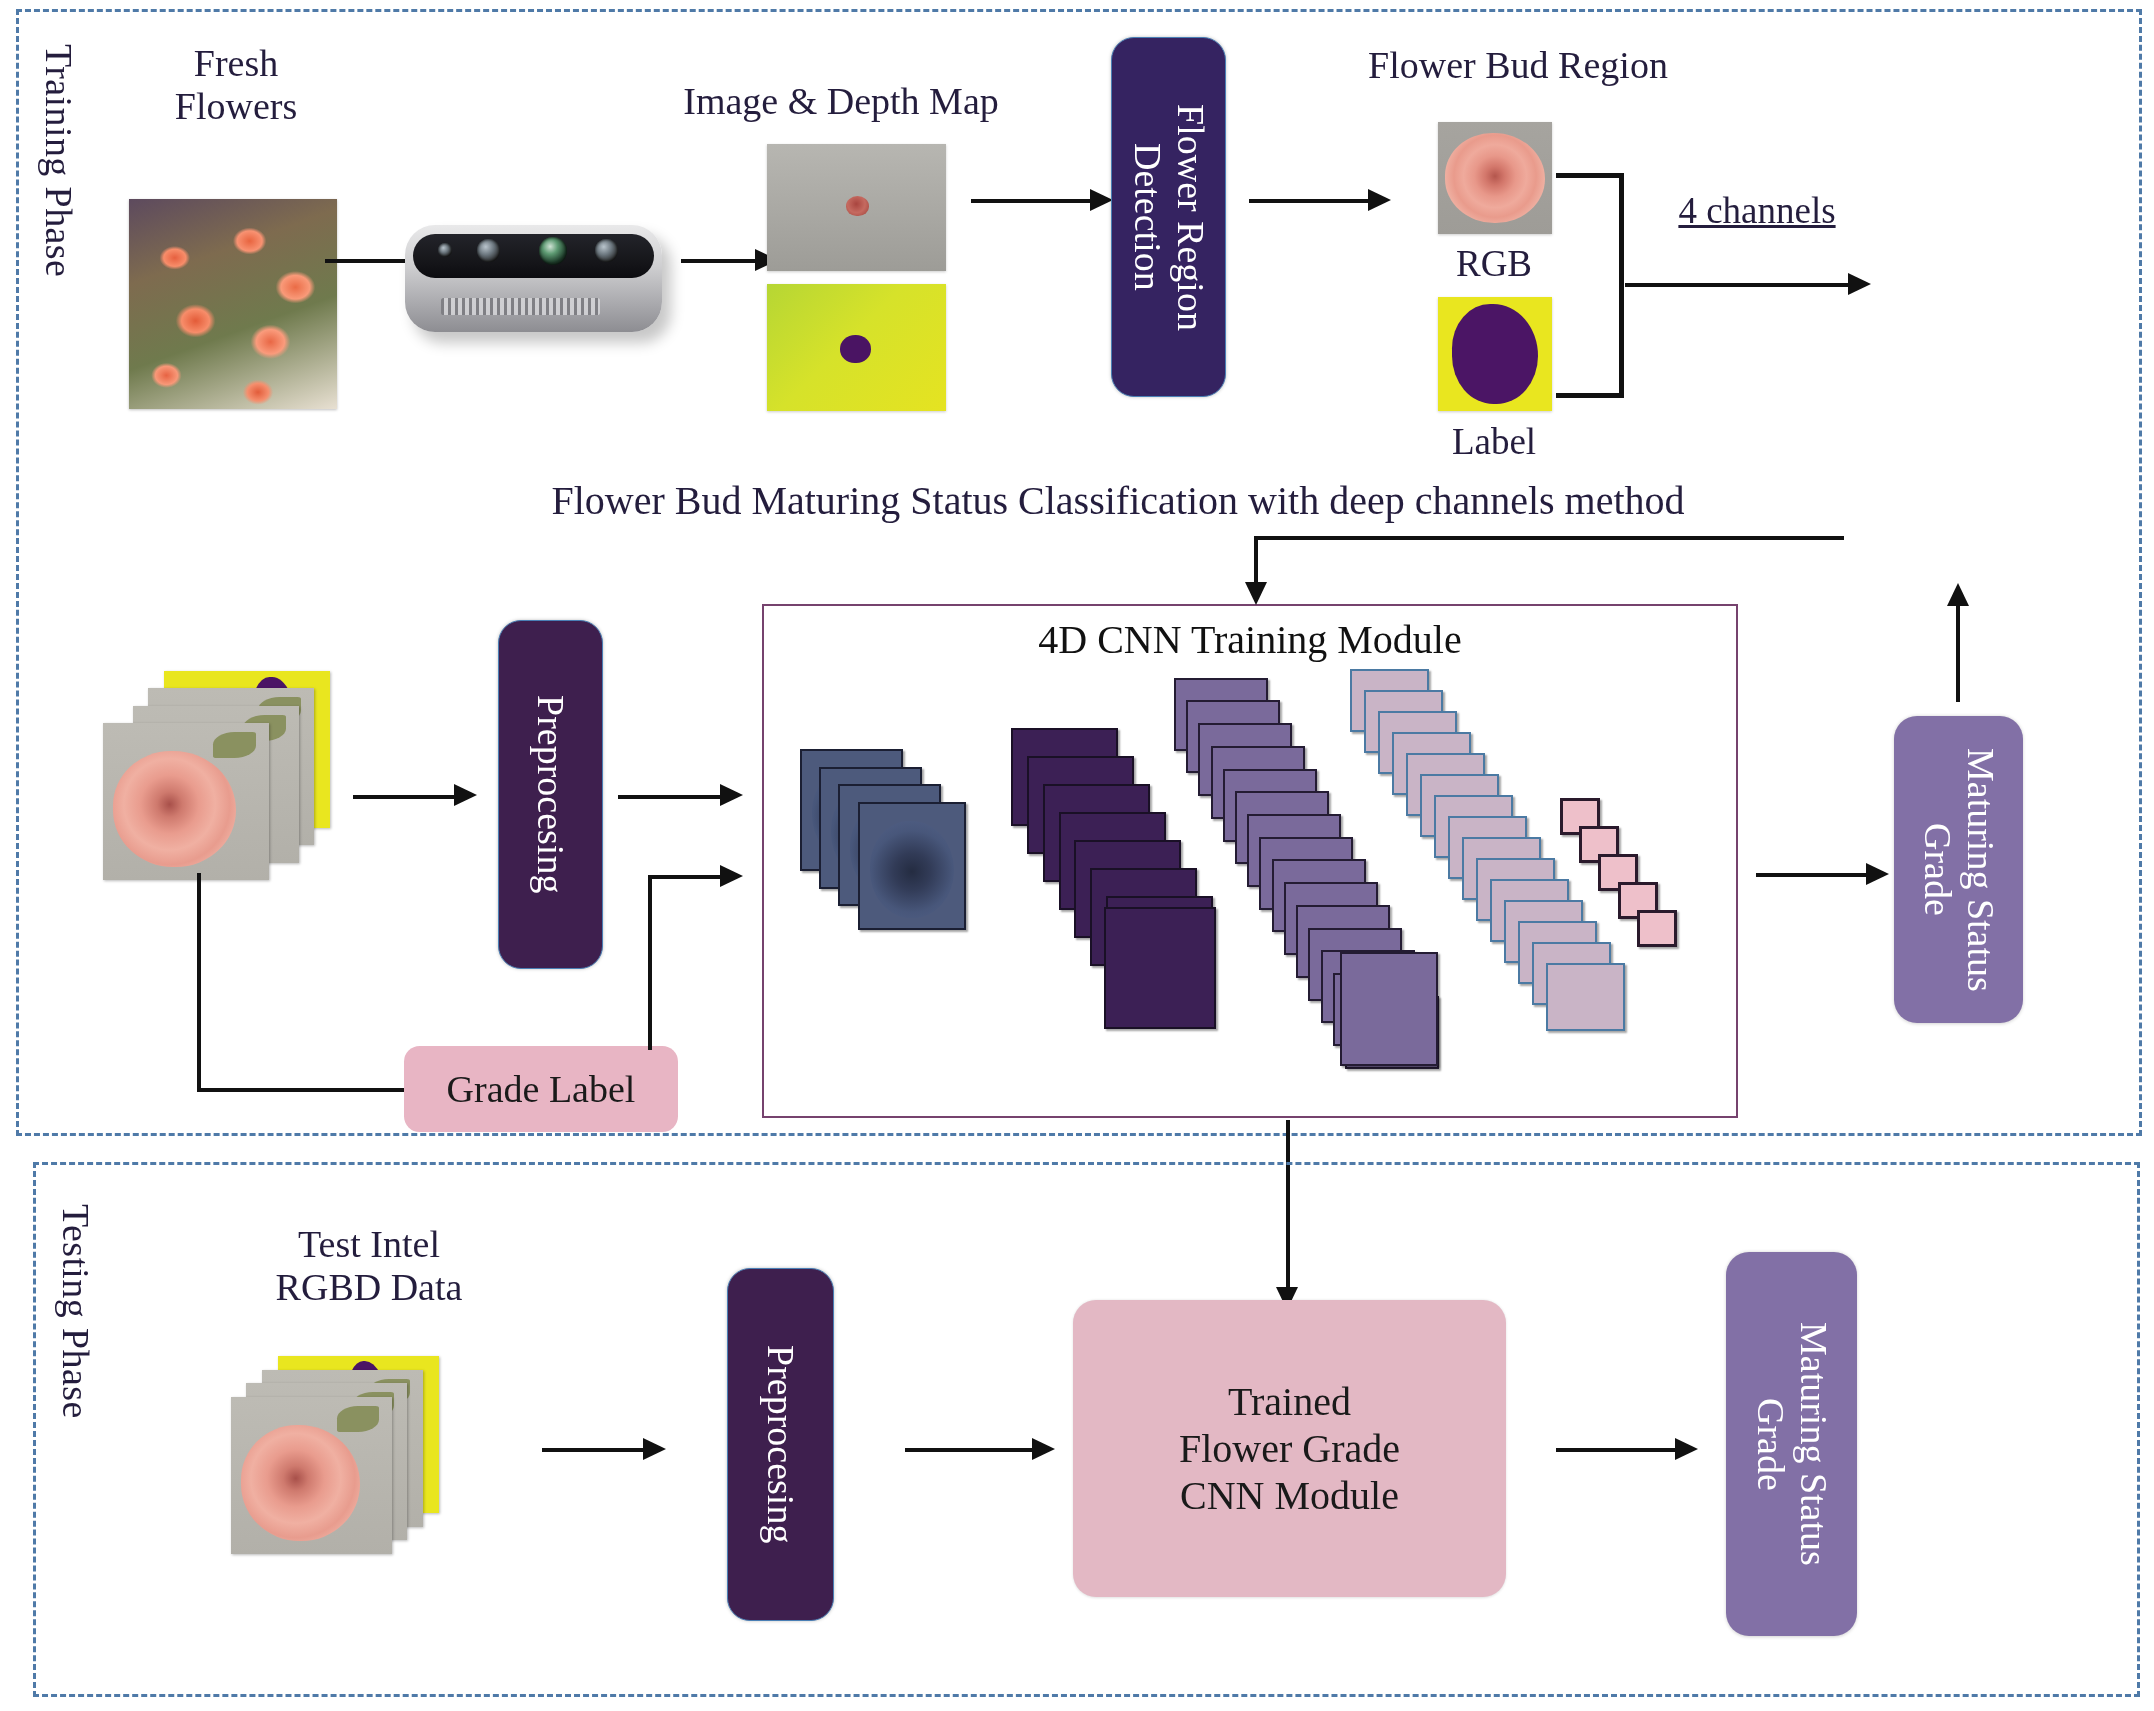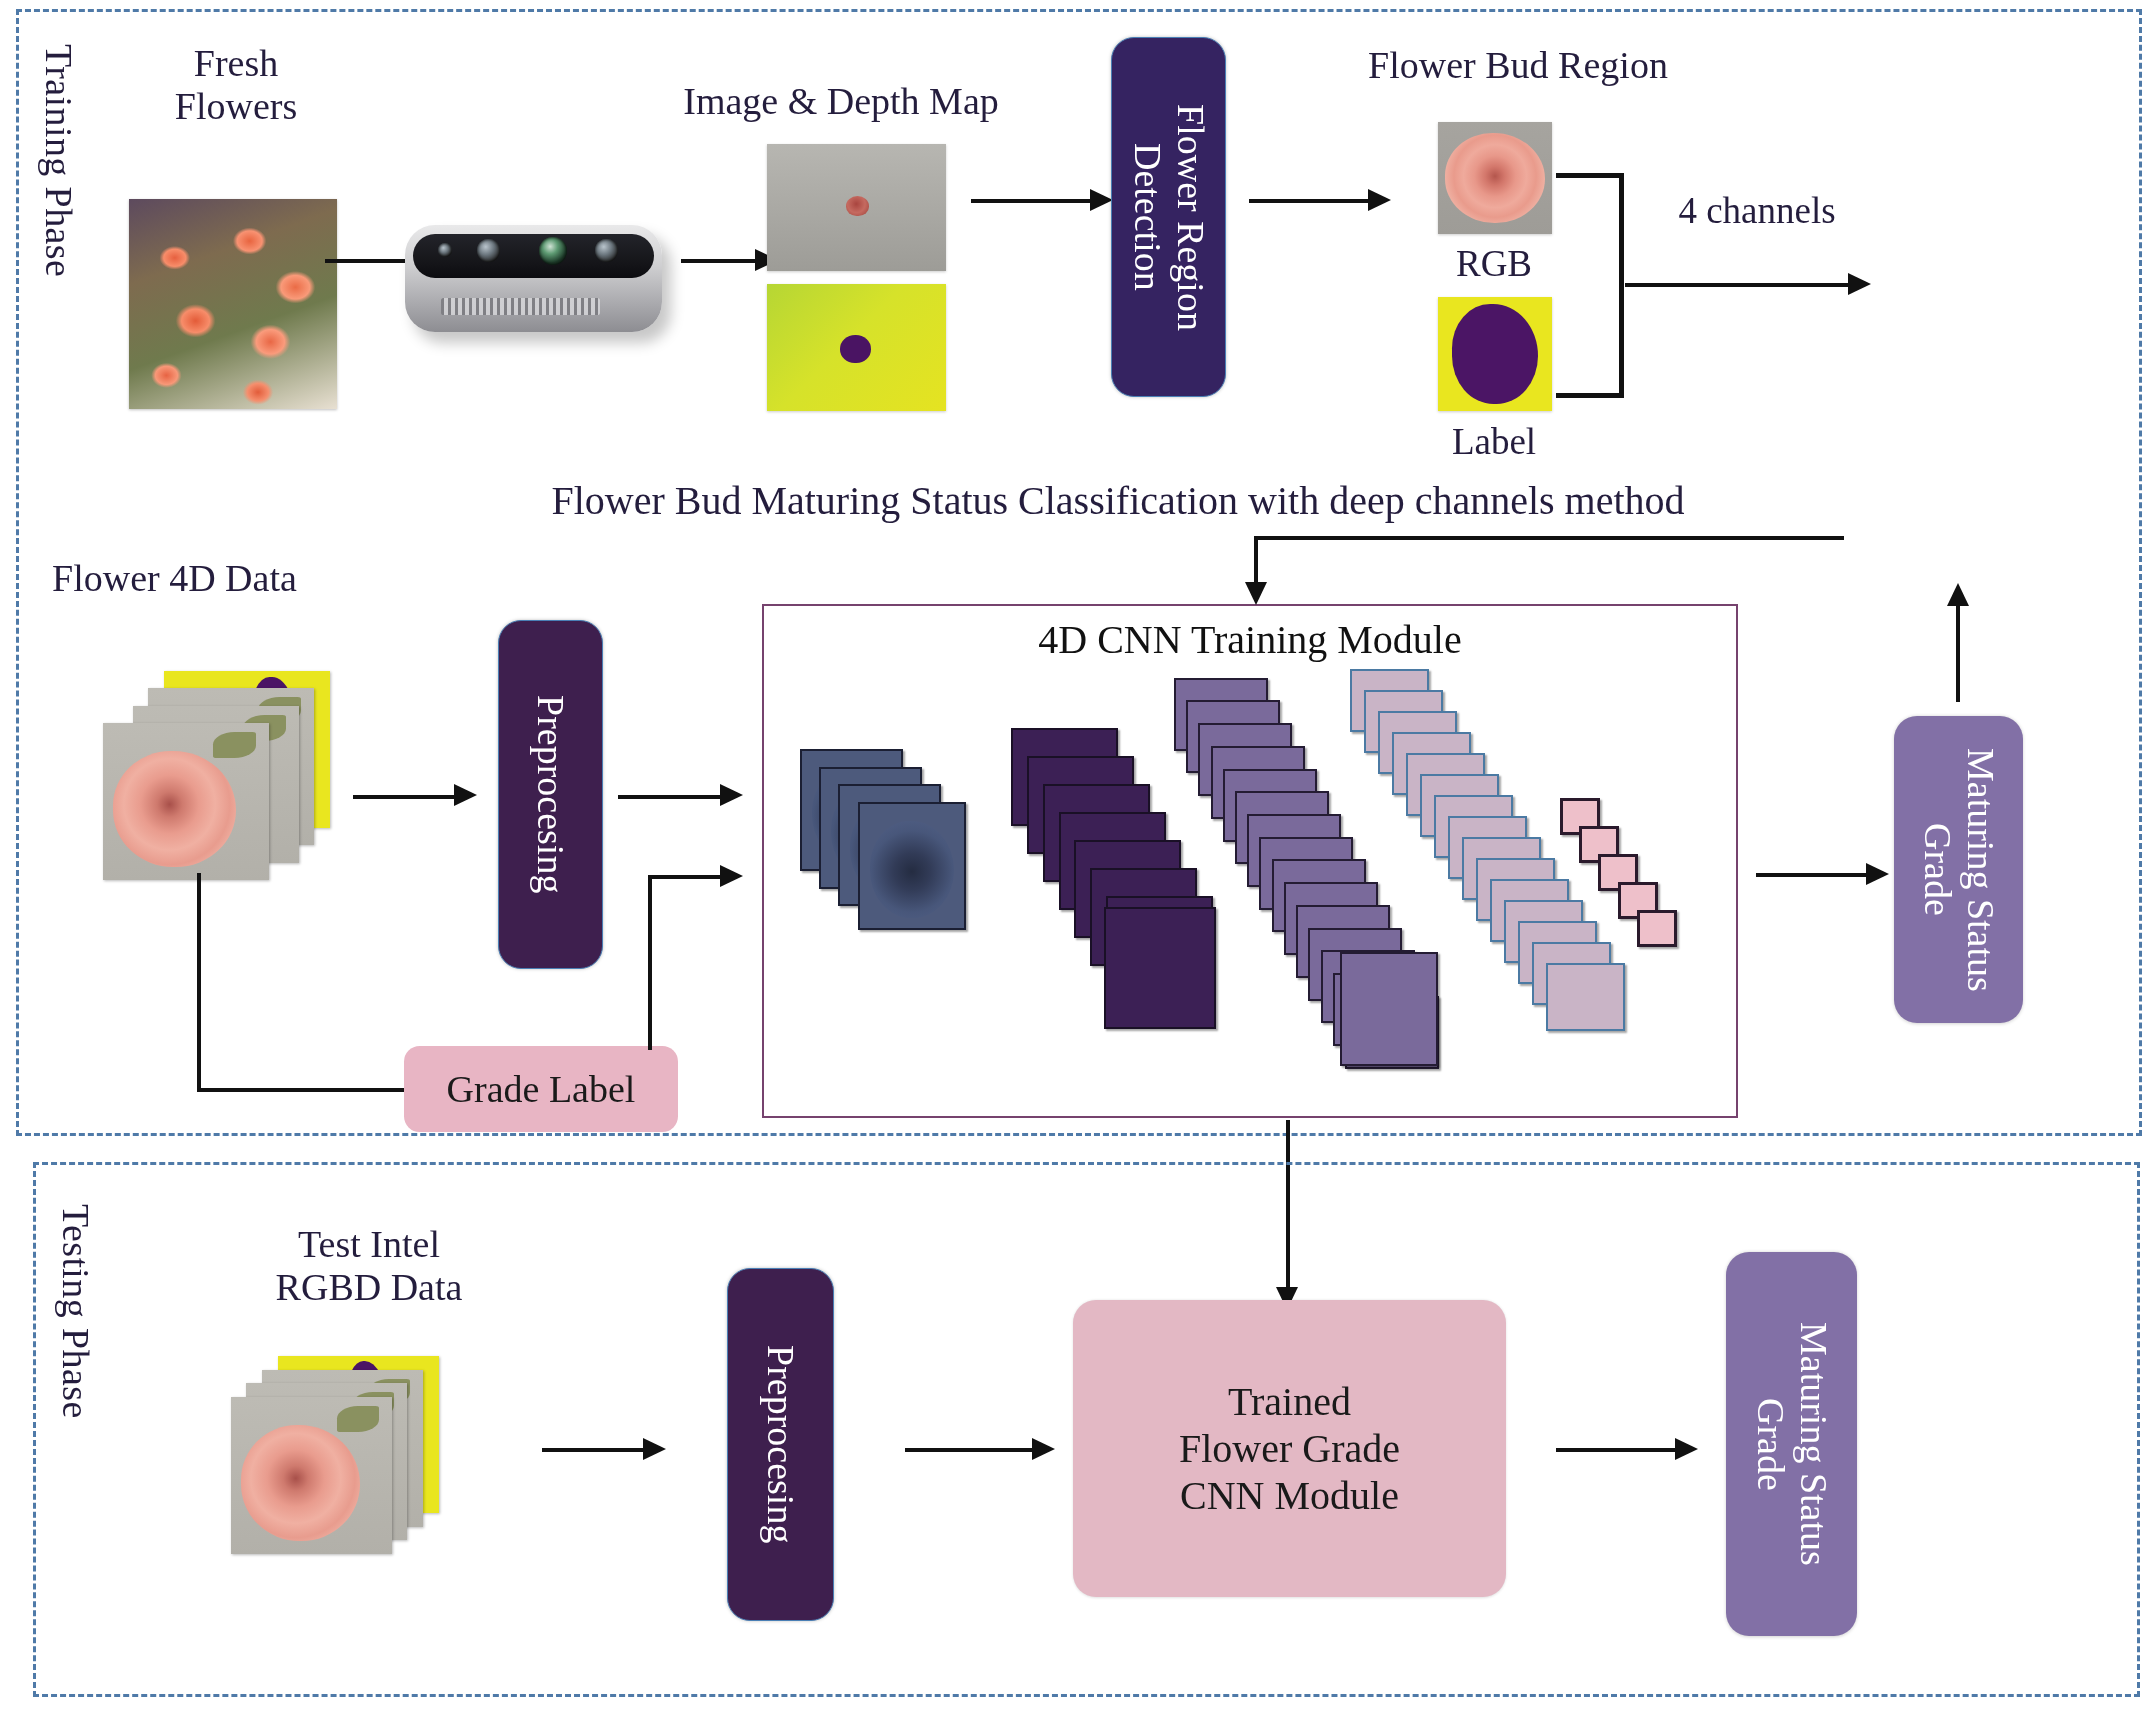--- a/index.html
+++ b/index.html
@@ -333,28 +333,27 @@
   <div class="thumb rose-crop" style="left:1438px; top:122px; width:114px; height:112px;"></div>
   <div class="caption small" style="left:1420px; top:243px; width:148px;">RGB</div>
   <div class="thumb depth-crop" style="left:1438px; top:297px; width:114px; height:114px;"></div>
   <div class="caption small" style="left:1411px; top:421px; width:166px;">Label</div>
 
   <div class="bracket">
     <div class="bk" style="left:1556px; top:173px; width:68px; height:5.2px;"></div>
     <div class="bk" style="left:1619px; top:173px; width:5.2px; height:225px;"></div>
     <div class="bk" style="left:1556px; top:393px; width:68px; height:5.2px;"></div>
   </div>
-  <div class="caption small" style="left:1626px; top:190px; width:262px;">4 channels</div>
+  <div class="caption small" style="left:1626px; top:190px; width:262px;text-decoration:underline;">4 channels</div>
   <div class="ln h" style="left:1625px; top:283px; width:227px;"></div>
   <div class="arrow-head right" style="left:1848px; top:273px;"></div>
 
 
   <div class="caption" style="left:402px; top:479px; width:1432px; font-size:40px;">Flower Bud Maturing Status Classification with deep channels method</div>
 
-  <div class="caption" style="left:52px; top:557px; width:367px; text-align:left;">Flower 4D Data</div>
 
   <div>
     <div class="stack-card card-depth" style="left:164px; top:671px; width:166px; height:157px;">
       <div class="dblob"></div>
     </div>
     <div class="stack-card card-rgb" style="left:148px; top:688px; width:166px; height:157px;">
       <div class="rose"></div>
         <div class="leaf"></div>
     </div>
     <div class="stack-card card-rgb" style="left:133px; top:706px; width:166px; height:157px;">

